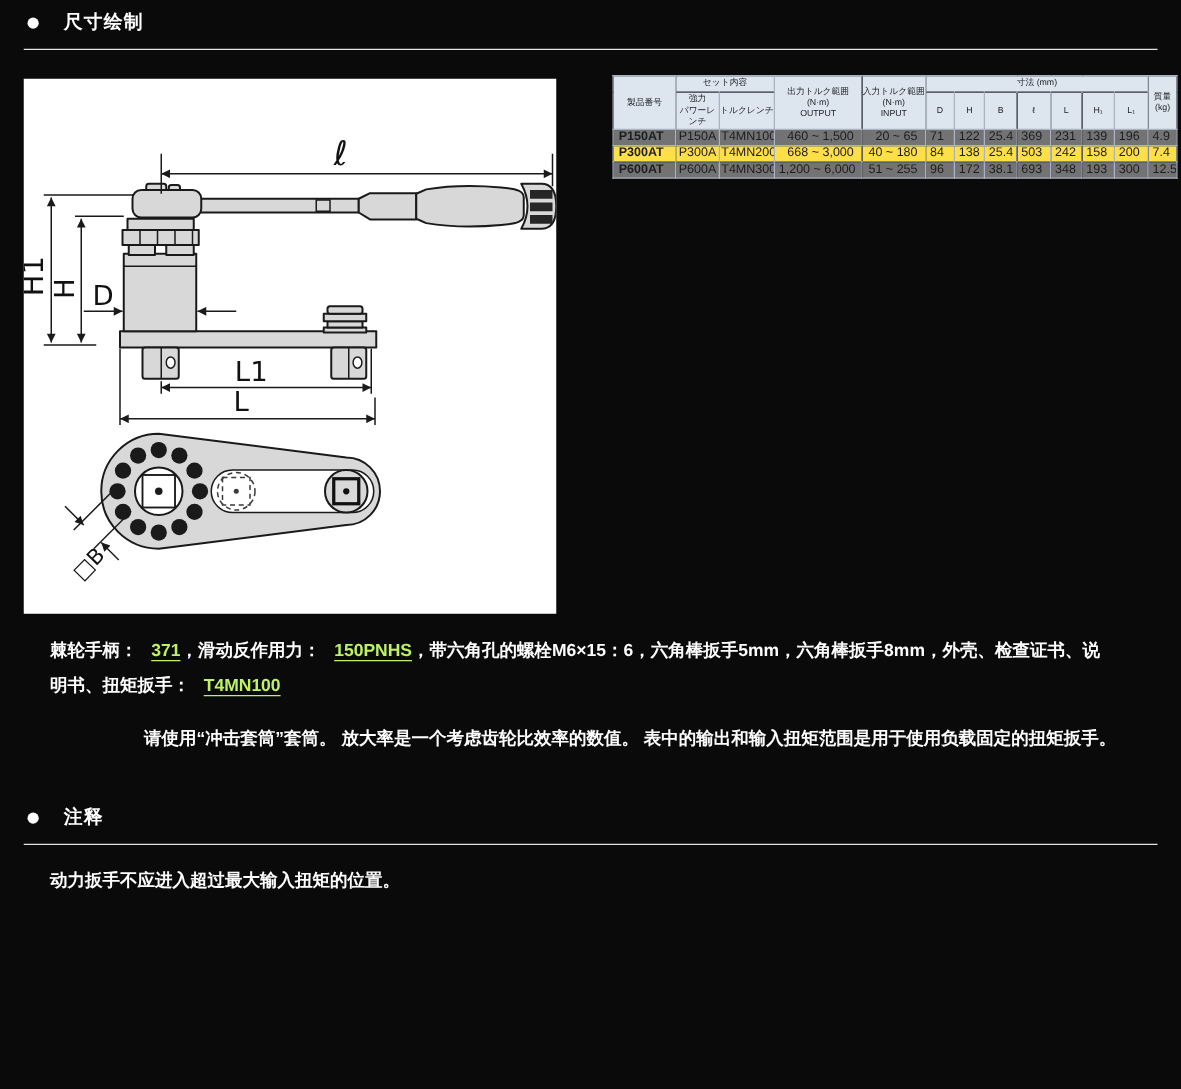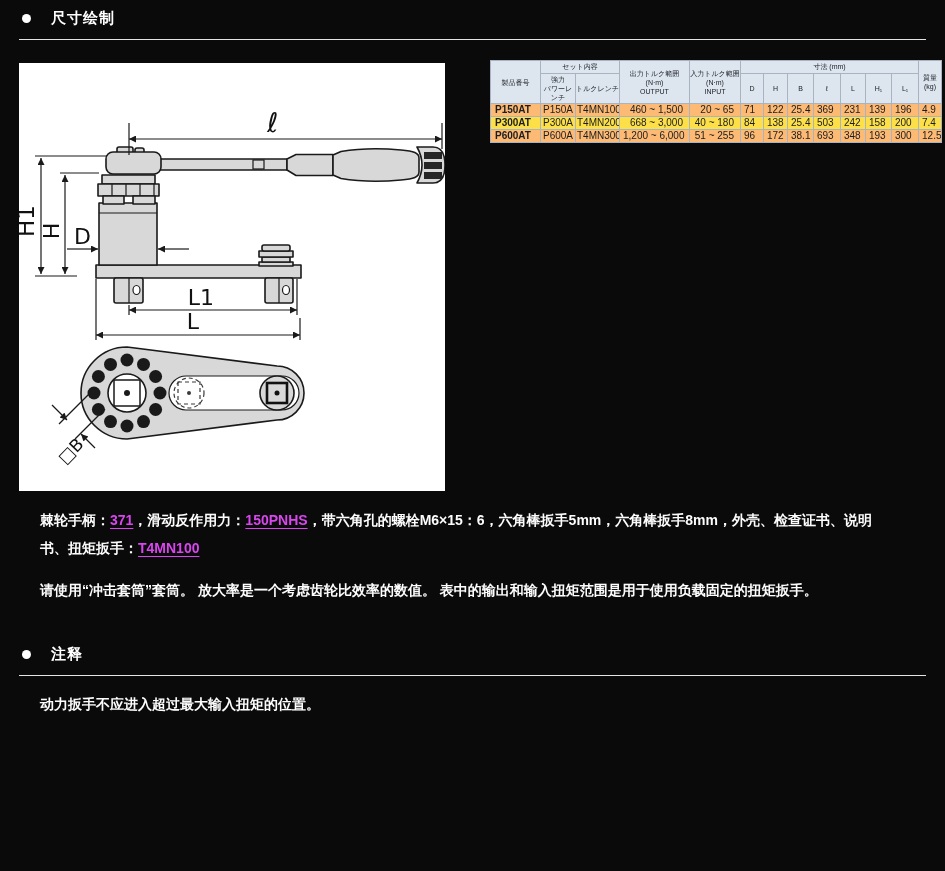--- a/index.html
+++ b/index.html
@@ -19,33 +19,33 @@
   
   .content1 { position:relative; height:451px; }
   .drawing-box { position:absolute; left:0; top:23px; width:426px; height:428px; background:#ffffff; }
 
   
   .spec-table { position:absolute; left:471px; top:20px; width:451px; border-collapse:collapse; table-layout:fixed; color:#1a1d22; }
   .spec-table th, .spec-table td { border:1px solid #a9b3c1; overflow:hidden; }
   .spec-table th { background:#dde5ef; font-weight:normal; font-size:7px; line-height:1.3; text-align:center; white-space:pre-line; padding:1px 0; }
   .spec-table thead tr:first-child th { height:13px; }
   .spec-table thead tr:nth-child(2) th { height:23px; }
-  .spec-table td { background:#fdba74; font-size:10px; height:13px; line-height:12px; padding:0 3px; white-space:nowrap; }
+  .spec-table td { background:#737373; font-size:10px; height:13px; line-height:12px; padding:0 3px; white-space:nowrap; }
   .spec-table tr.alt td { background:#fde047; }
   .spec-table td.prod { font-weight:bold; text-align:left; padding-left:4px; }
   .spec-table td.ctr  { text-align:center; padding:0 1px; }
   .spec-table td.rng  { text-align:right; padding-right:6px; }
   .spec-table td.num  { text-align:right; padding-right:8px;margin-top:46px; }
 
   
   .para { font-size:14px; font-weight:bold; line-height:28px; padding-left:21px; width:874px; color:#fdfdfd; }
   #para-accessories { margin-top:15px; word-break:break-all; }
-  #para-supplement  { margin-top:14px; }
+  #para-supplement  { margin-top:14px;text-align:right; }
   #para-notes       { margin-top:14px; }
-  .lnk { color:#d946ef; text-underline-offset:3px; cursor:pointer; }
+  .lnk { color:#bef264; text-underline-offset:3px; cursor:pointer;margin-left:11px; }
 
   
   .fillp { fill:#d8d8d8; stroke:#1a1a1a; stroke-width:1.6; stroke-linejoin:round; }
   .ln    { stroke:#1a1a1a; stroke-width:1.2; fill:none; }
   .dim   { stroke:#1a1a1a; stroke-width:1.2; fill:none; }
   .dash  { stroke:#3a3a3a; stroke-width:1.2; fill:none; stroke-dasharray:4 3; }
   .lbl   { font-family:"DejaVu Sans", sans-serif; fill:#111; }
 </style>
 </head>
 <body>

